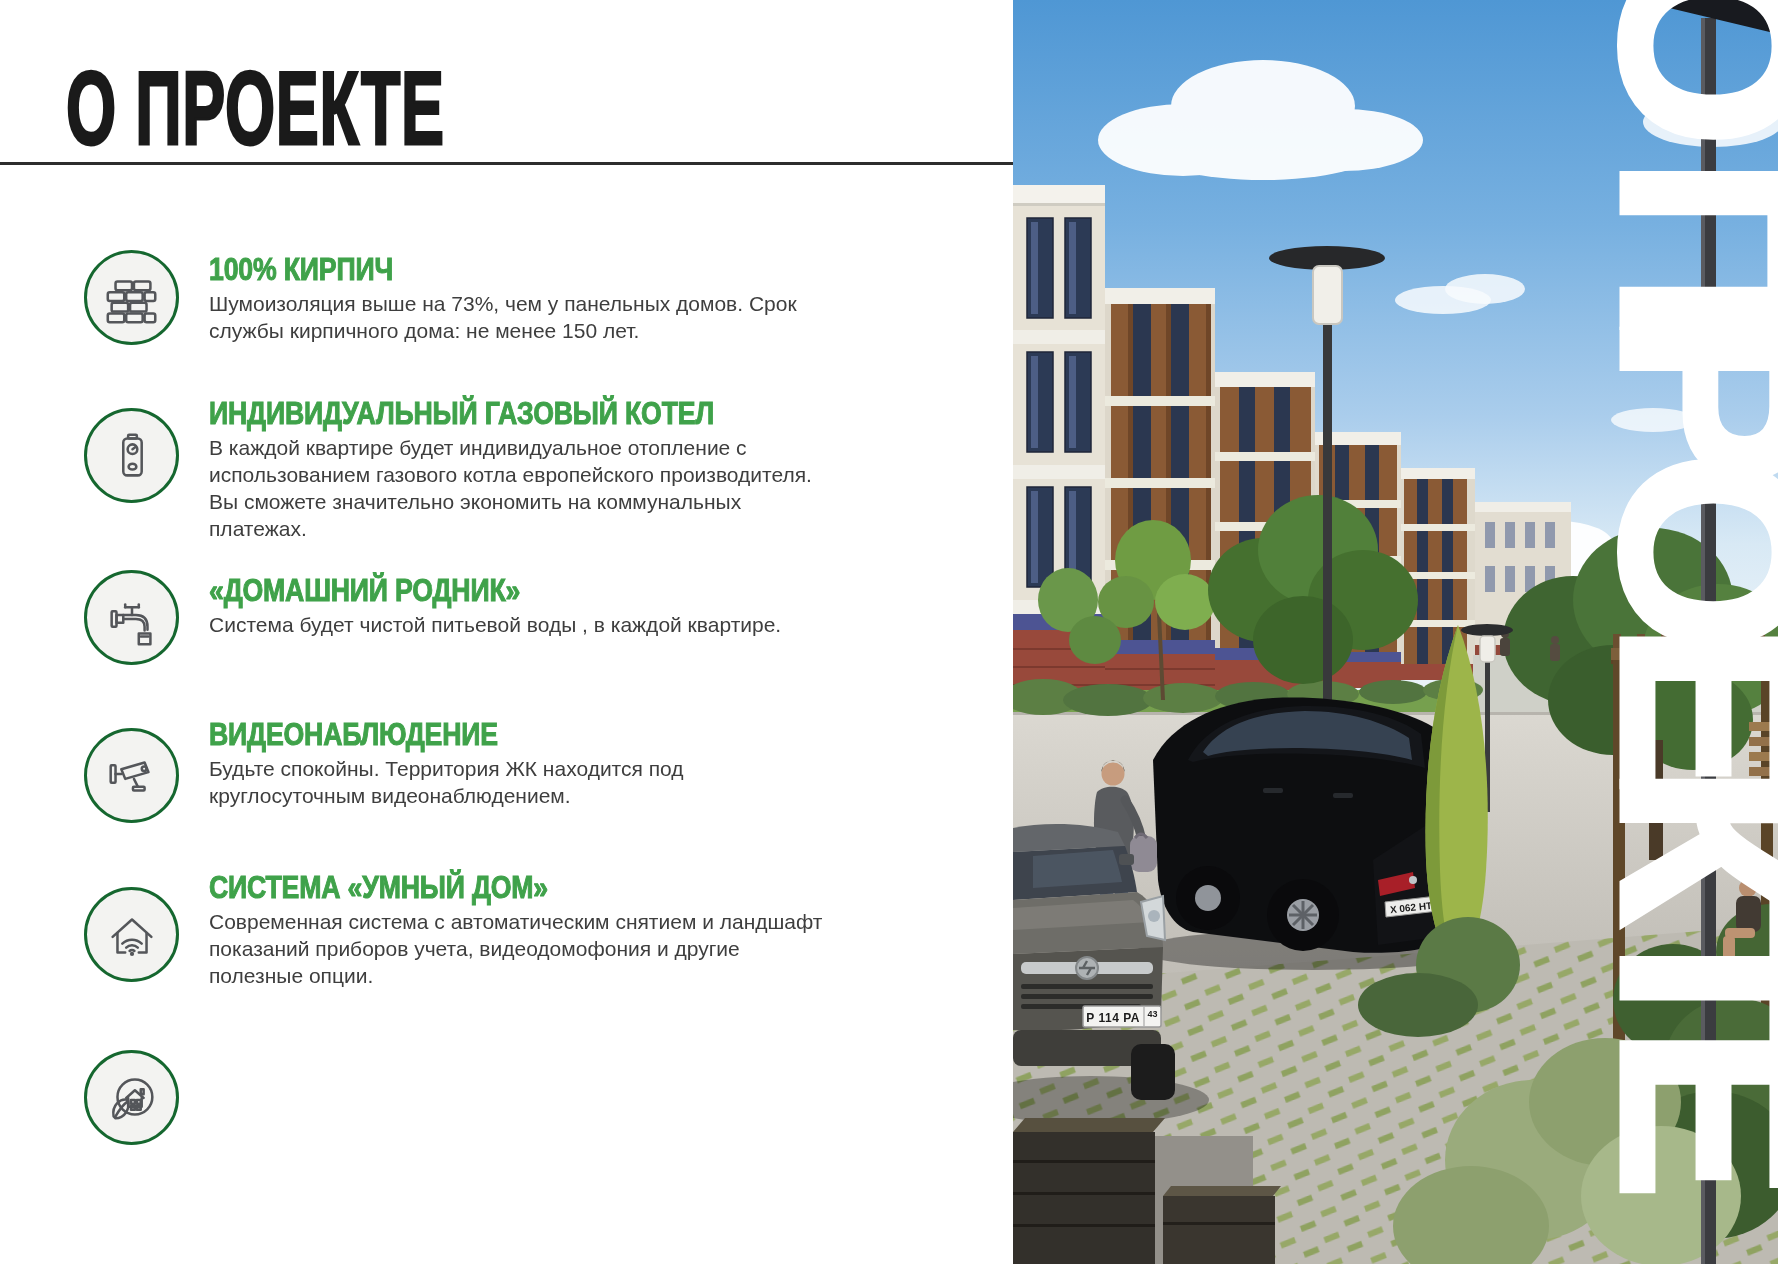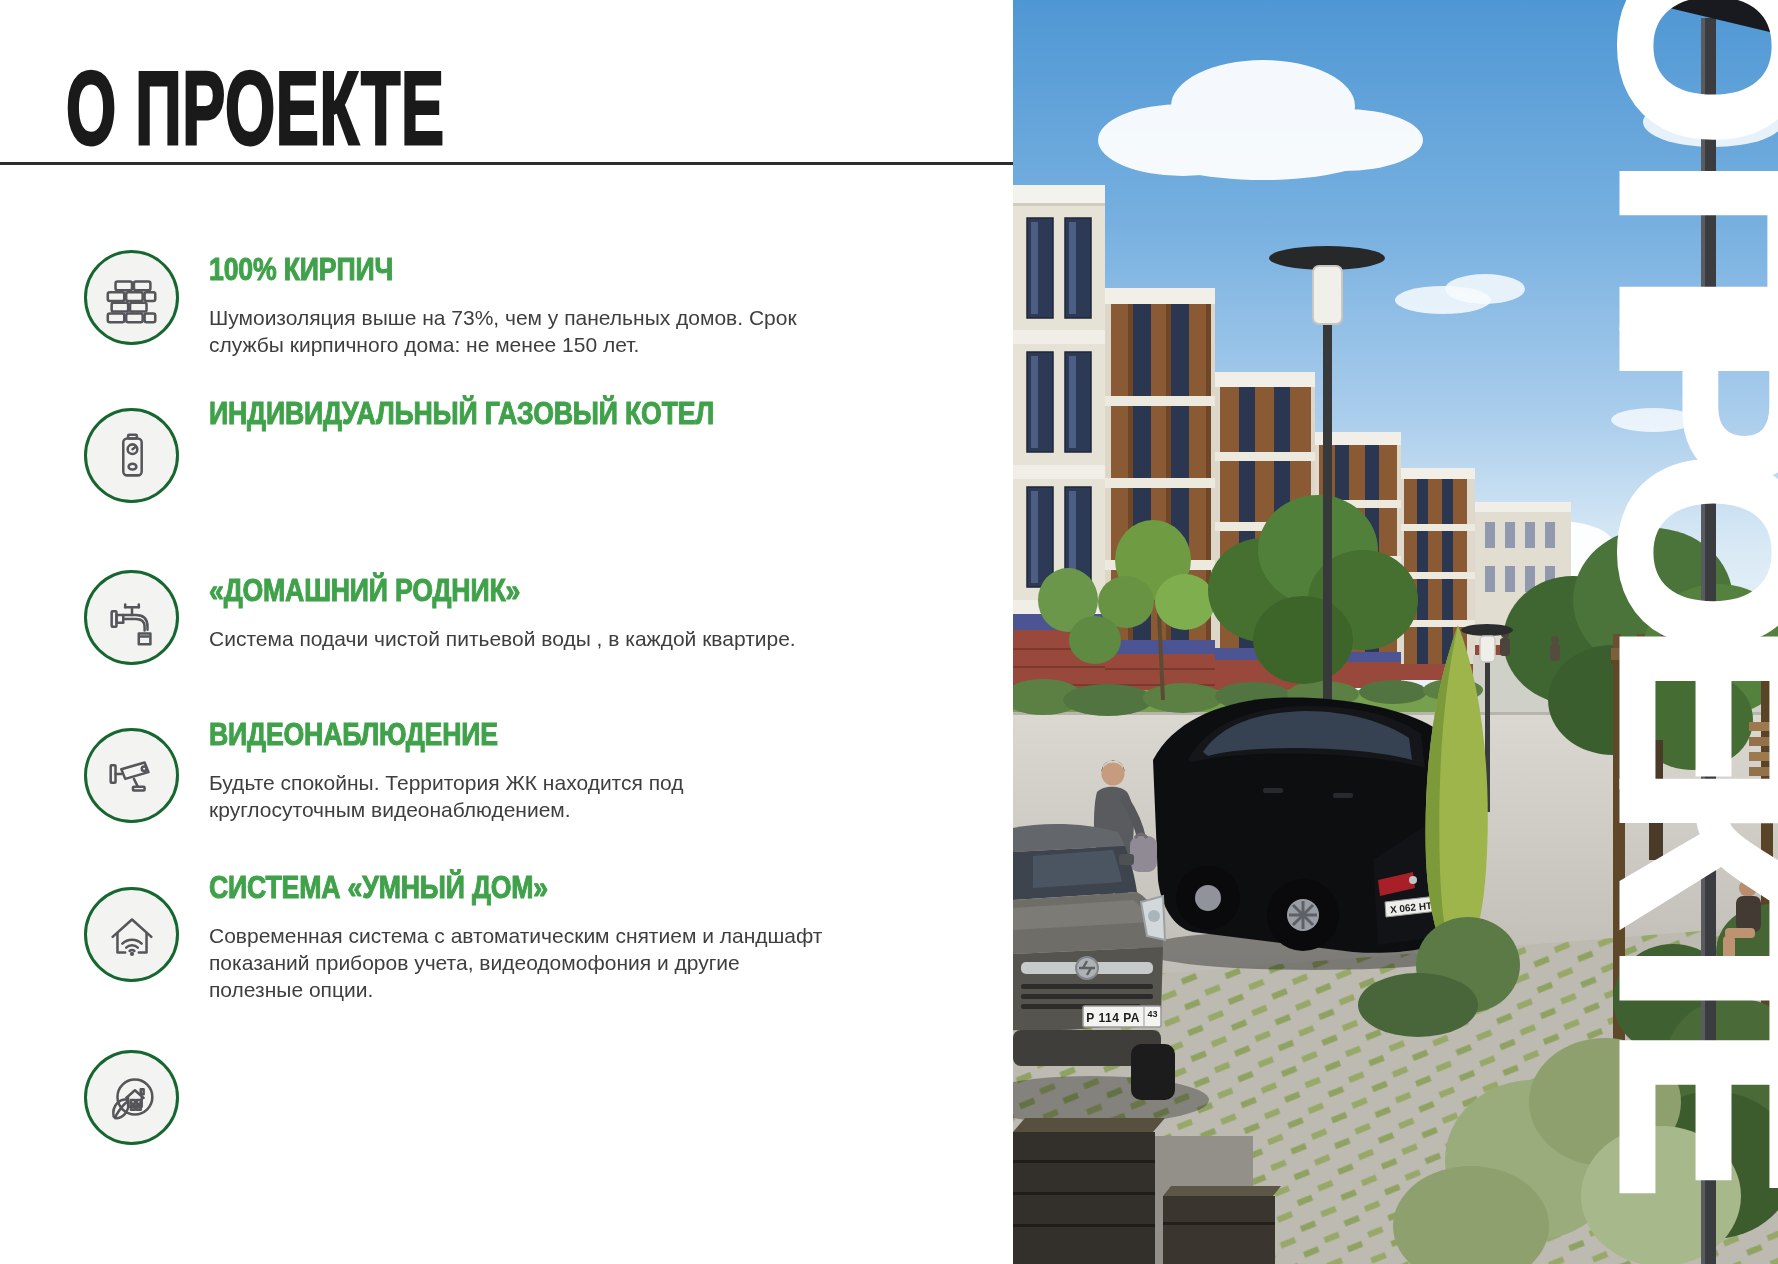--- a/index.html
+++ b/index.html
@@ -24,21 +24,21 @@
   .feature-icon-circle svg{width:62px;height:62px;}
   .icon-stroke{fill:none;stroke:#54565a;stroke-width:2.6;stroke-linecap:round;stroke-linejoin:round;}
   .icon-fill{fill:#54565a;stroke:none;}
   .feature-text{margin-left:125px;}
   .feature-text h3{
     margin:0;font-size:31px;line-height:1.05;font-weight:700;
     color:var(--accent-green,#3fa24a);-webkit-text-stroke:1px var(--accent-green,#3fa24a);
     transform:scaleX(.86);transform-origin:left top;white-space:nowrap;letter-spacing:-.2px;
   }
   .feature-text p{
-    margin:17px 0 0 0;font-size:21px;line-height:1.3;color:var(--body-gray,#3e3e3e);
+    margin:3px 0 0 0;font-size:21px;line-height:1.3;color:var(--body-gray,#3e3e3e);
     width:620px;
   }
   .photo-panel{position:absolute;left:1013px;top:0;width:765px;height:1264px;overflow:hidden;background:#9cc3e6;}
   .photo-panel svg{display:block;}
   .vertical-title{
     position:absolute;top:-55px;left:570px;height:1450px;margin:0;
     writing-mode:vertical-rl;line-height:260px;
     font-size:260px;font-weight:700;color:#ffffff;
     -webkit-text-stroke:7px #ffffff;letter-spacing:-0.12em;white-space:nowrap;
   }
@@ -81,20 +81,21 @@
           <rect x="23" y="14" width="19" height="38" rx="4"></rect>
           <rect x="28" y="10" width="9" height="4" rx="1"></rect>
           <circle cx="32.5" cy="25" r="5"></circle>
           <line x1="32.5" y1="25" x2="36" y2="22.5"></line>
           <ellipse cx="32.5" cy="43" rx="4" ry="3"></ellipse>
         </g>
       </svg>
     </div>
     <div class="feature-text">
       <h3>ИНДИВИДУАЛЬНЫЙ ГАЗОВЫЙ КОТЕЛ</h3>
+      <p>В каждой квартире будет индивидуальное отопление с использованием газового котла европейского производителя. Вы сможете значительно экономить на коммунальных платежах.</p>
     </div>
   </div>
 
   <div class="feature" style="top:575px">
     <div class="feature-icon-circle" style="top:-5px">
       <svg viewBox="0 0 64 64">
         <g class="icon-stroke">
           <rect x="11" y="25" width="5" height="16" rx="1"></rect>
           <rect x="16" y="29" width="7" height="8"></rect>
           <path d="M23,33 h13 c6,0 9,3 9,8 v4"></path>
@@ -103,21 +104,21 @@
           <line x1="25" y1="21" x2="39" y2="21"></line>
           <line x1="25" y1="21" x2="25" y2="18"></line>
             <line x1="39" y1="21" x2="39" y2="18"></line>
           <rect x="39" y="48" width="12" height="11"></rect>
           <line x1="41" y1="51" x2="49" y2="51"></line>
         </g>
       </svg>
     </div>
     <div class="feature-text">
       <h3>«ДОМАШНИЙ РОДНИК»</h3>
-      <p>Система подачи чистой питьевой воды , в каждой квартире.</p>
+      <p>Система будет чистой питьевой воды , в каждой квартире.</p>
     </div>
   </div>
 
   <div class="feature" style="top:719px">
     <div class="feature-icon-circle" style="top:9px">
       <svg viewBox="0 0 64 64">
         <g class="icon-stroke">
           <rect x="10" y="21" width="5" height="18" rx="1"></rect>
           <line x1="15" y1="30" x2="21" y2="30"></line>
           <path d="M21,25 L45,18 L49,28 L25,35 Z"></path>

